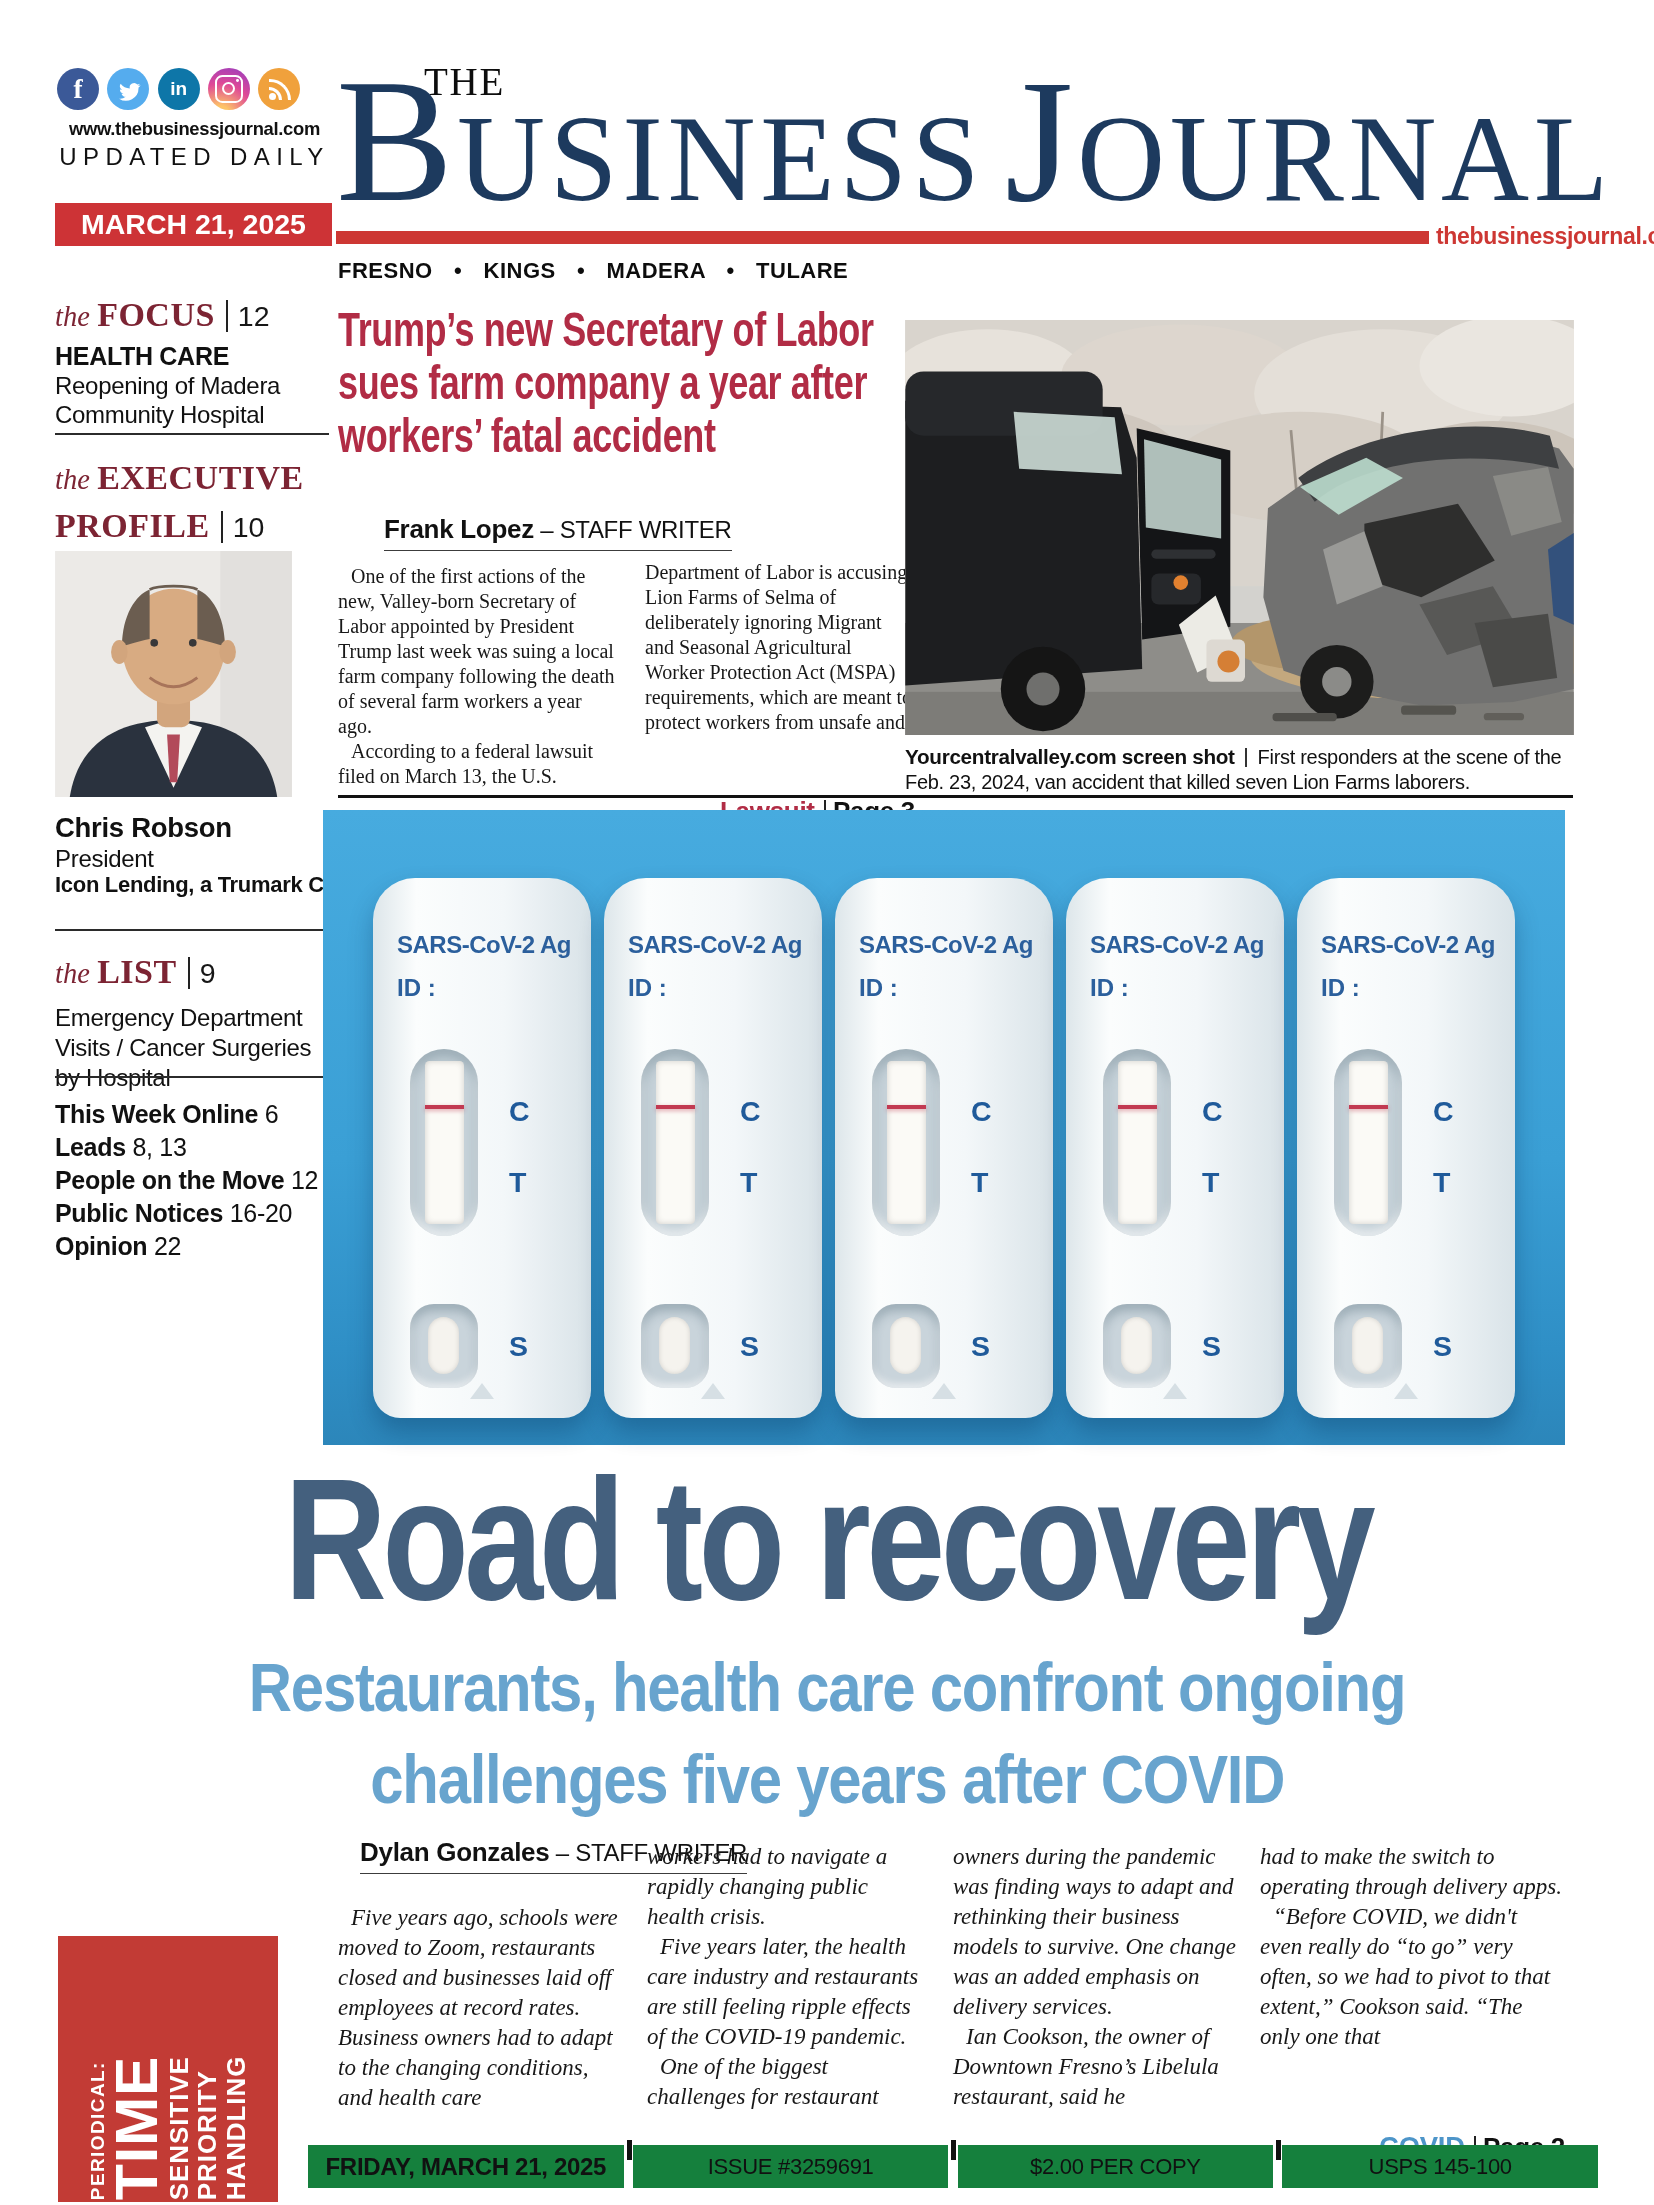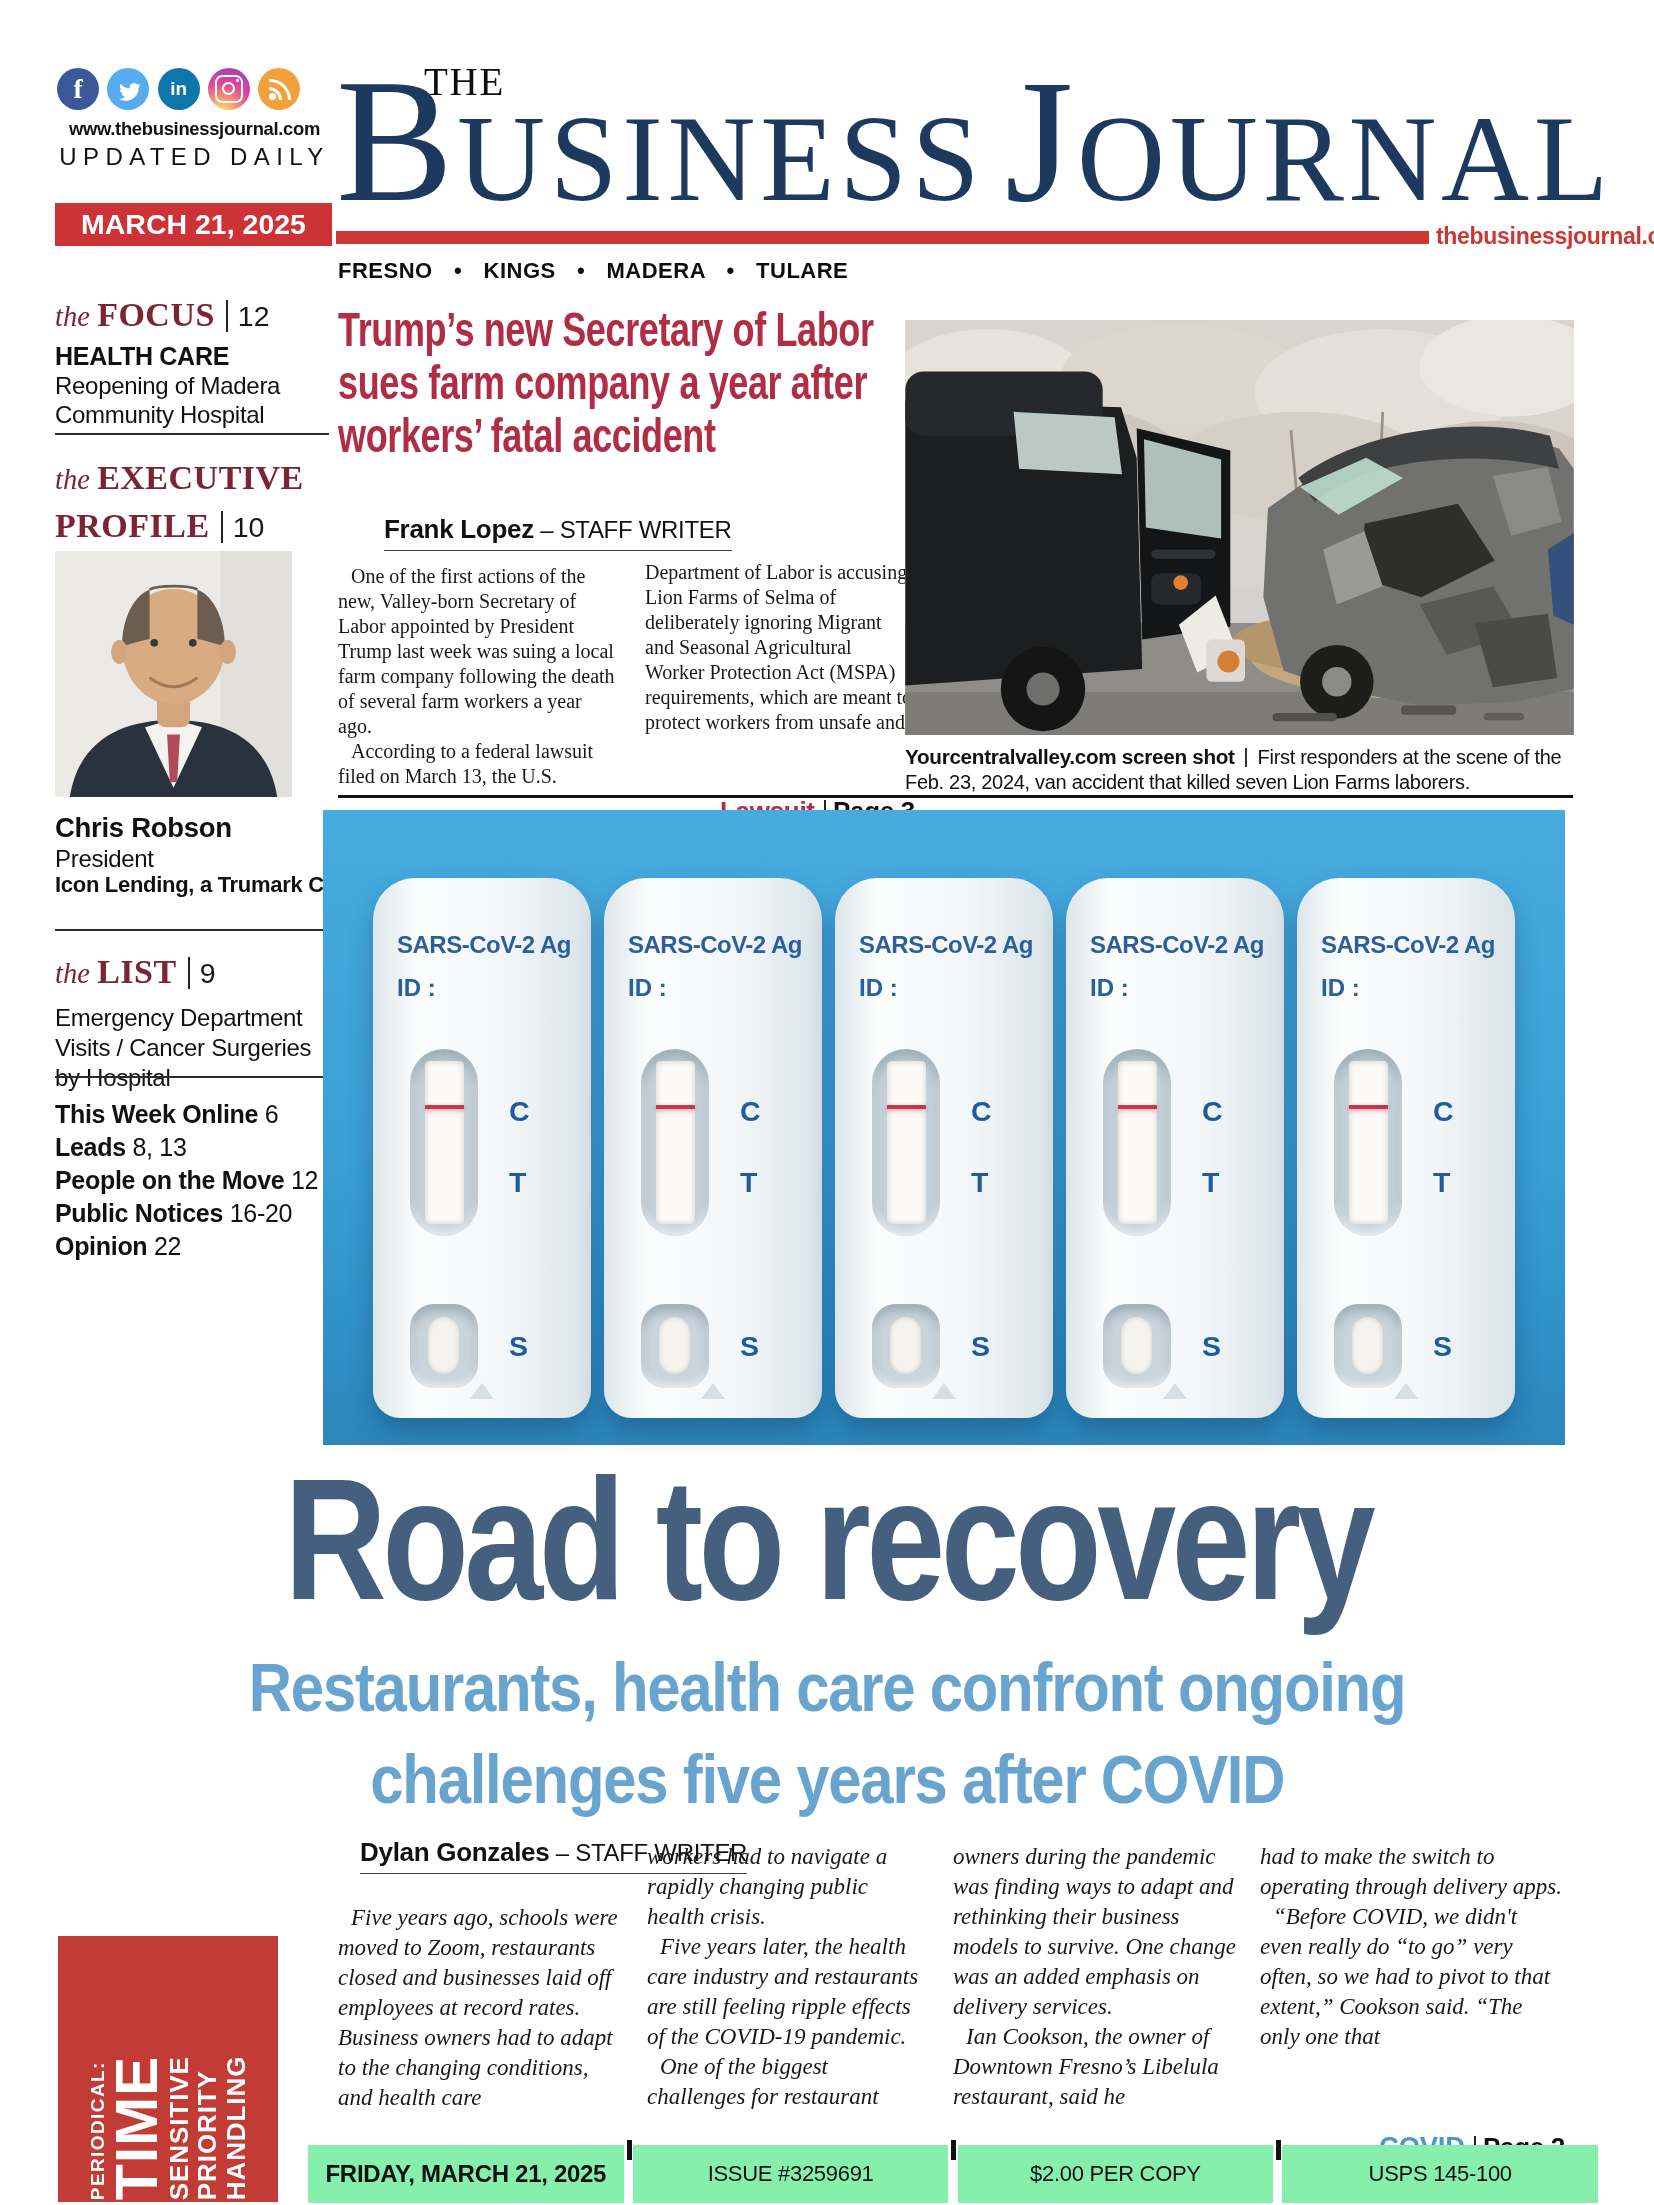--- a/index.html
+++ b/index.html
@@ -127,21 +127,21 @@
   #periodical{left:58px;top:1936px;width:220px;height:266px;background:#c23b35;}
   #periodical .rot{position:absolute;left:50%;top:50%;width:266px;height:220px;
                    transform:translate(-50%,-50%) rotate(-90deg);display:flex;flex-direction:column;
                    justify-content:center;color:#fff;padding-left:3.7px;}
   .peri-small{font-weight:bold;font-size:19px;letter-spacing:1.4px;line-height:24px;}
   .peri-big{font-weight:bold;font-size:59px;line-height:55px;letter-spacing:0.9px;}
   .peri-mid{font-weight:bold;font-size:26px;line-height:28.5px;letter-spacing:0.9px;}
 
   
   #footer{left:308px;top:2145px;width:1290px;display:flex;gap:9.2px;}
-  .fcell{flex:1;background:#86efac;height:58px;display:flex;align-items:center;justify-content:center;font-size:22px;}
+  .fcell{flex:1;background:#15803d;height:43px;display:flex;align-items:center;justify-content:center;font-size:22px;}
   .fcell.first{font-weight:bold;font-size:24px;}
   .tick{position:absolute;width:4.6px;height:20px;background:#111;top:2140px;}
 </style>
 </head>
 <body>
 
 <div id="page">
 
   <div id="social-row" class="abs">
     <div class="soc soc-fb">f</div>

